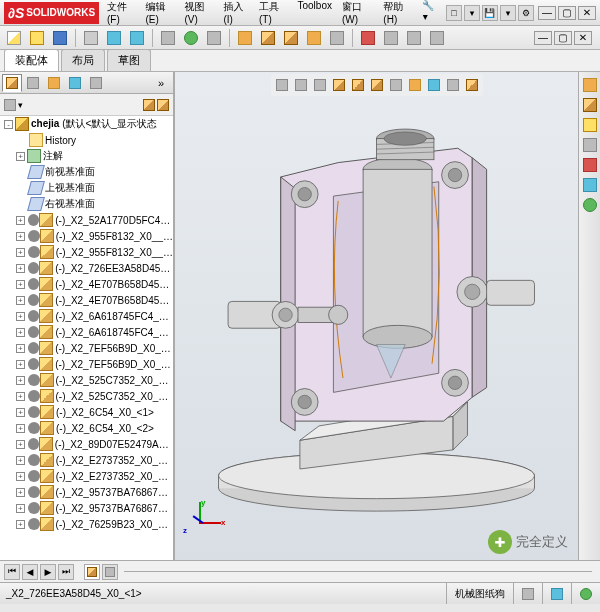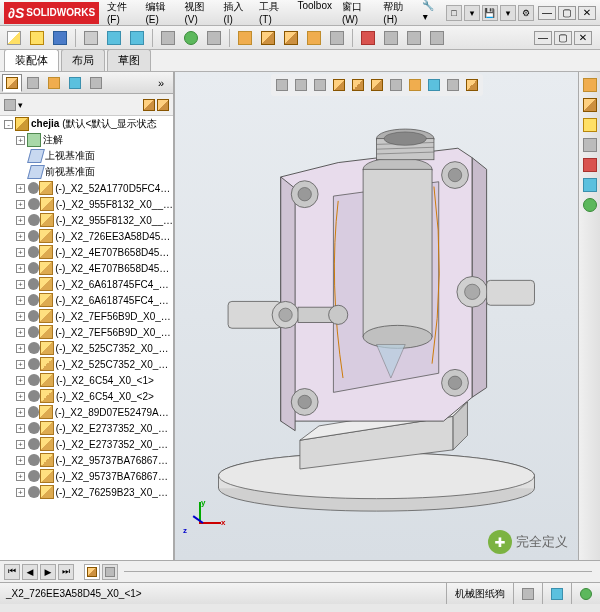--- a/index.html
+++ b/index.html
@@ -219,33 +219,43 @@
       <span class="ico i-cube" style="width:12px;height:12px"></span>
     </div>
     <div class="tree" id="tree-container">
 
     <div class="tree-row d0">
           <span class="exp">-</span>
           <span class="ticon ti-asm"></span>
           <span class="tree-text"><b>chejia</b> (默认&lt;默认_显示状态</span>
         </div>
         <div class="tree-row d1">
+          <span class="noexp"></span>
+          <span class="ticon ti-folder"></span>
+          <span class="tree-text">History</span>
+        </div>
+        <div class="tree-row d1">
           <span class="exp">+</span>
           <span class="ticon ti-annot"></span>
           <span class="tree-text">注解</span>
+        </div>
+        <div class="tree-row d1">
+          <span class="noexp"></span>
+          <span class="ticon ti-plane"></span>
+          <span class="tree-text">前视基准面</span>
         </div>
         <div class="tree-row d1">
           <span class="noexp"></span>
           <span class="ticon ti-plane"></span>
           <span class="tree-text">上视基准面</span>
         </div>
         <div class="tree-row d1">
           <span class="noexp"></span>
           <span class="ticon ti-plane"></span>
-          <span class="tree-text">前视基准面</span>
+          <span class="tree-text">右视基准面</span>
         </div>
         <div class="tree-row d1">
           <span class="exp">+</span>
           <span class="mate-ico"></span>
           <span class="ticon ti-part"></span>
           <span class="tree-text">(-)_X2_52A1770D5FC49F9</span>
         </div>
         <div class="tree-row d1">
           <span class="exp">+</span>
           <span class="mate-ico"></span>

